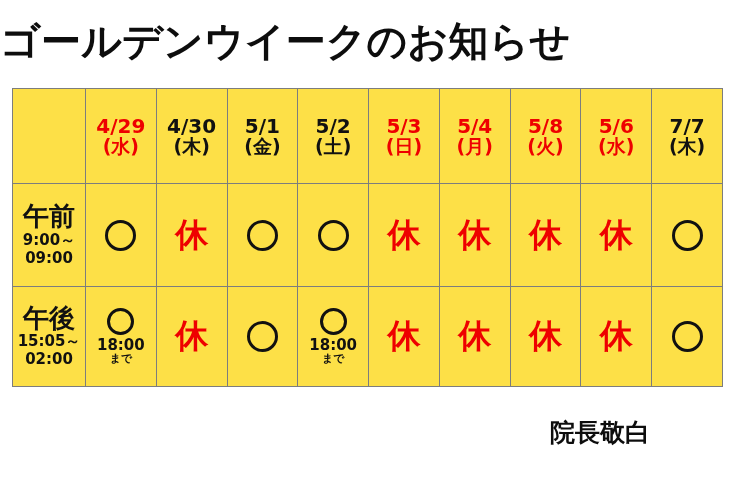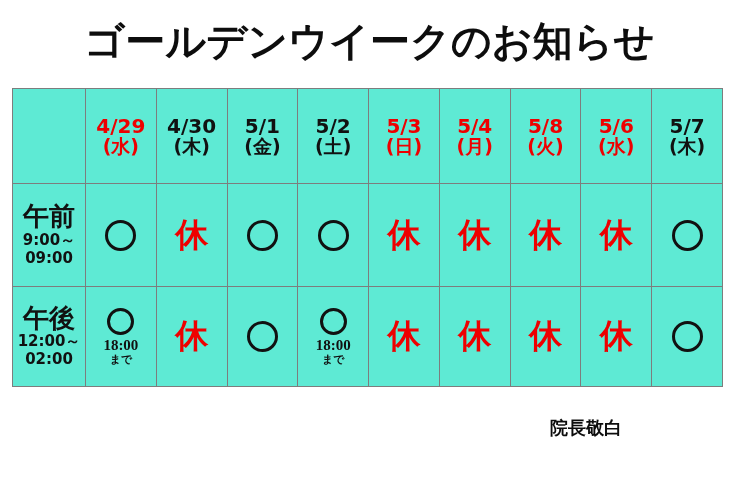--- a/index.html
+++ b/index.html
@@ -2,26 +2,26 @@
 <html><head>
 <meta charset="utf-8">
 <style>
   html,body{margin:0;padding:0;}
   body{
     width:739px;height:500px;background:#ffffff;position:relative;
     font-family:"DejaVu Sans", sans-serif;color:#111;overflow:hidden;
   }
   .title{
     position:absolute;top:14px;left:0;width:739px;margin:0;
-    text-align:center;font-size:40px;font-weight:bold;color:#0d0d0d;
+    font-size:40px;font-weight:bold;color:#0d0d0d;
     letter-spacing:0px;
   }
   table.schedule{
     position:absolute;left:12px;top:88px;width:711px;
-    border-collapse:collapse;table-layout:fixed;background:#5eead4;
+    border-collapse:collapse;table-layout:fixed;background:#fde047;
   }
   table.schedule td{
     border:1.5px solid #7d7d7d;text-align:center;vertical-align:middle;
     padding:0;overflow:hidden;
   }
   td.rowhead{border:2.5px solid #2e2e2e;}
   col.headcol{width:73px;}
   tr.r-header td{height:94px;}
   tr.r-morning td{height:102px;}
   tr.r-afternoon td{height:99px;}
@@ -29,26 +29,26 @@
   .dow{font-size:19px;font-weight:bold;line-height:1.05;}
   .red{color:var(--holiday-red,#ee0000);}
   .black{color:#111;}
   .period{font-size:26px;font-weight:bold;line-height:1.05;}
   .hours{font-size:15px;font-weight:bold;line-height:1.2;}
   .circle{
     width:31px;height:31px;box-sizing:border-box;
     border:3.5px solid #111;border-radius:50%;margin:0 auto;
   }
   .circle.small{width:27px;height:27px;border-width:3px;margin-bottom:2px;}
-  .note{font-size:15px;font-weight:bold;line-height:1.1;color:#111;font-family:Liberation Serif, serif;}
+  .note{font-size:15px;font-weight:bold;line-height:1.1;color:#111;}
   .note + .note{font-size:11px;}
   .kyu{font-size:33px;font-weight:bold;color:var(--holiday-red,#ee0000);}
   .signature{
     position:absolute;left:550px;top:416px;
-    font-size:18px;font-weight:bold;color:#0d0d0d;
+    font-size:25px;font-weight:bold;color:#0d0d0d;
   }
 </style>
 </head>
 <body style="--holiday-red: #ee0000;">
 
 <h1 class="title">ゴールデンウイークのお知らせ</h1>
 
 <table class="schedule">
   <colgroup>
     <col class="headcol">
@@ -91,21 +91,21 @@
         </td>
         <td>
           <div class="date red">5/8</div>
           <div class="dow red">(火)</div>
         </td>
         <td>
           <div class="date red">5/6</div>
           <div class="dow red">(水)</div>
         </td>
         <td>
-          <div class="date black">5/7</div>
+          <div class="date black">7/7</div>
           <div class="dow black">(木)</div>
         </td>
       </tr>
   <tr class="r-morning">
     <td class="rowhead">
       <div class="period">午前</div>
       <div class="hours">9:00～</div>
       <div class="hours">09:00</div>
     </td>
   <td>
@@ -122,21 +122,21 @@
         <td><span class="kyu">休</span></td>
         <td><span class="kyu">休</span></td>
         <td><span class="kyu">休</span></td>
         <td>
           <div class="circle"></div>
         </td>
       </tr>
   <tr class="r-afternoon">
     <td class="rowhead">
       <div class="period">午後</div>
-      <div class="hours">12:00～</div>
+      <div class="hours">15:05～</div>
       <div class="hours">02:00</div>
     </td>
   <td>
           <div class="circle small"></div>
           <div class="note">18:00</div>
           <div class="note">まで</div>
         </td>
         <td><span class="kyu">休</span></td>
         <td>
           <div class="circle"></div>

